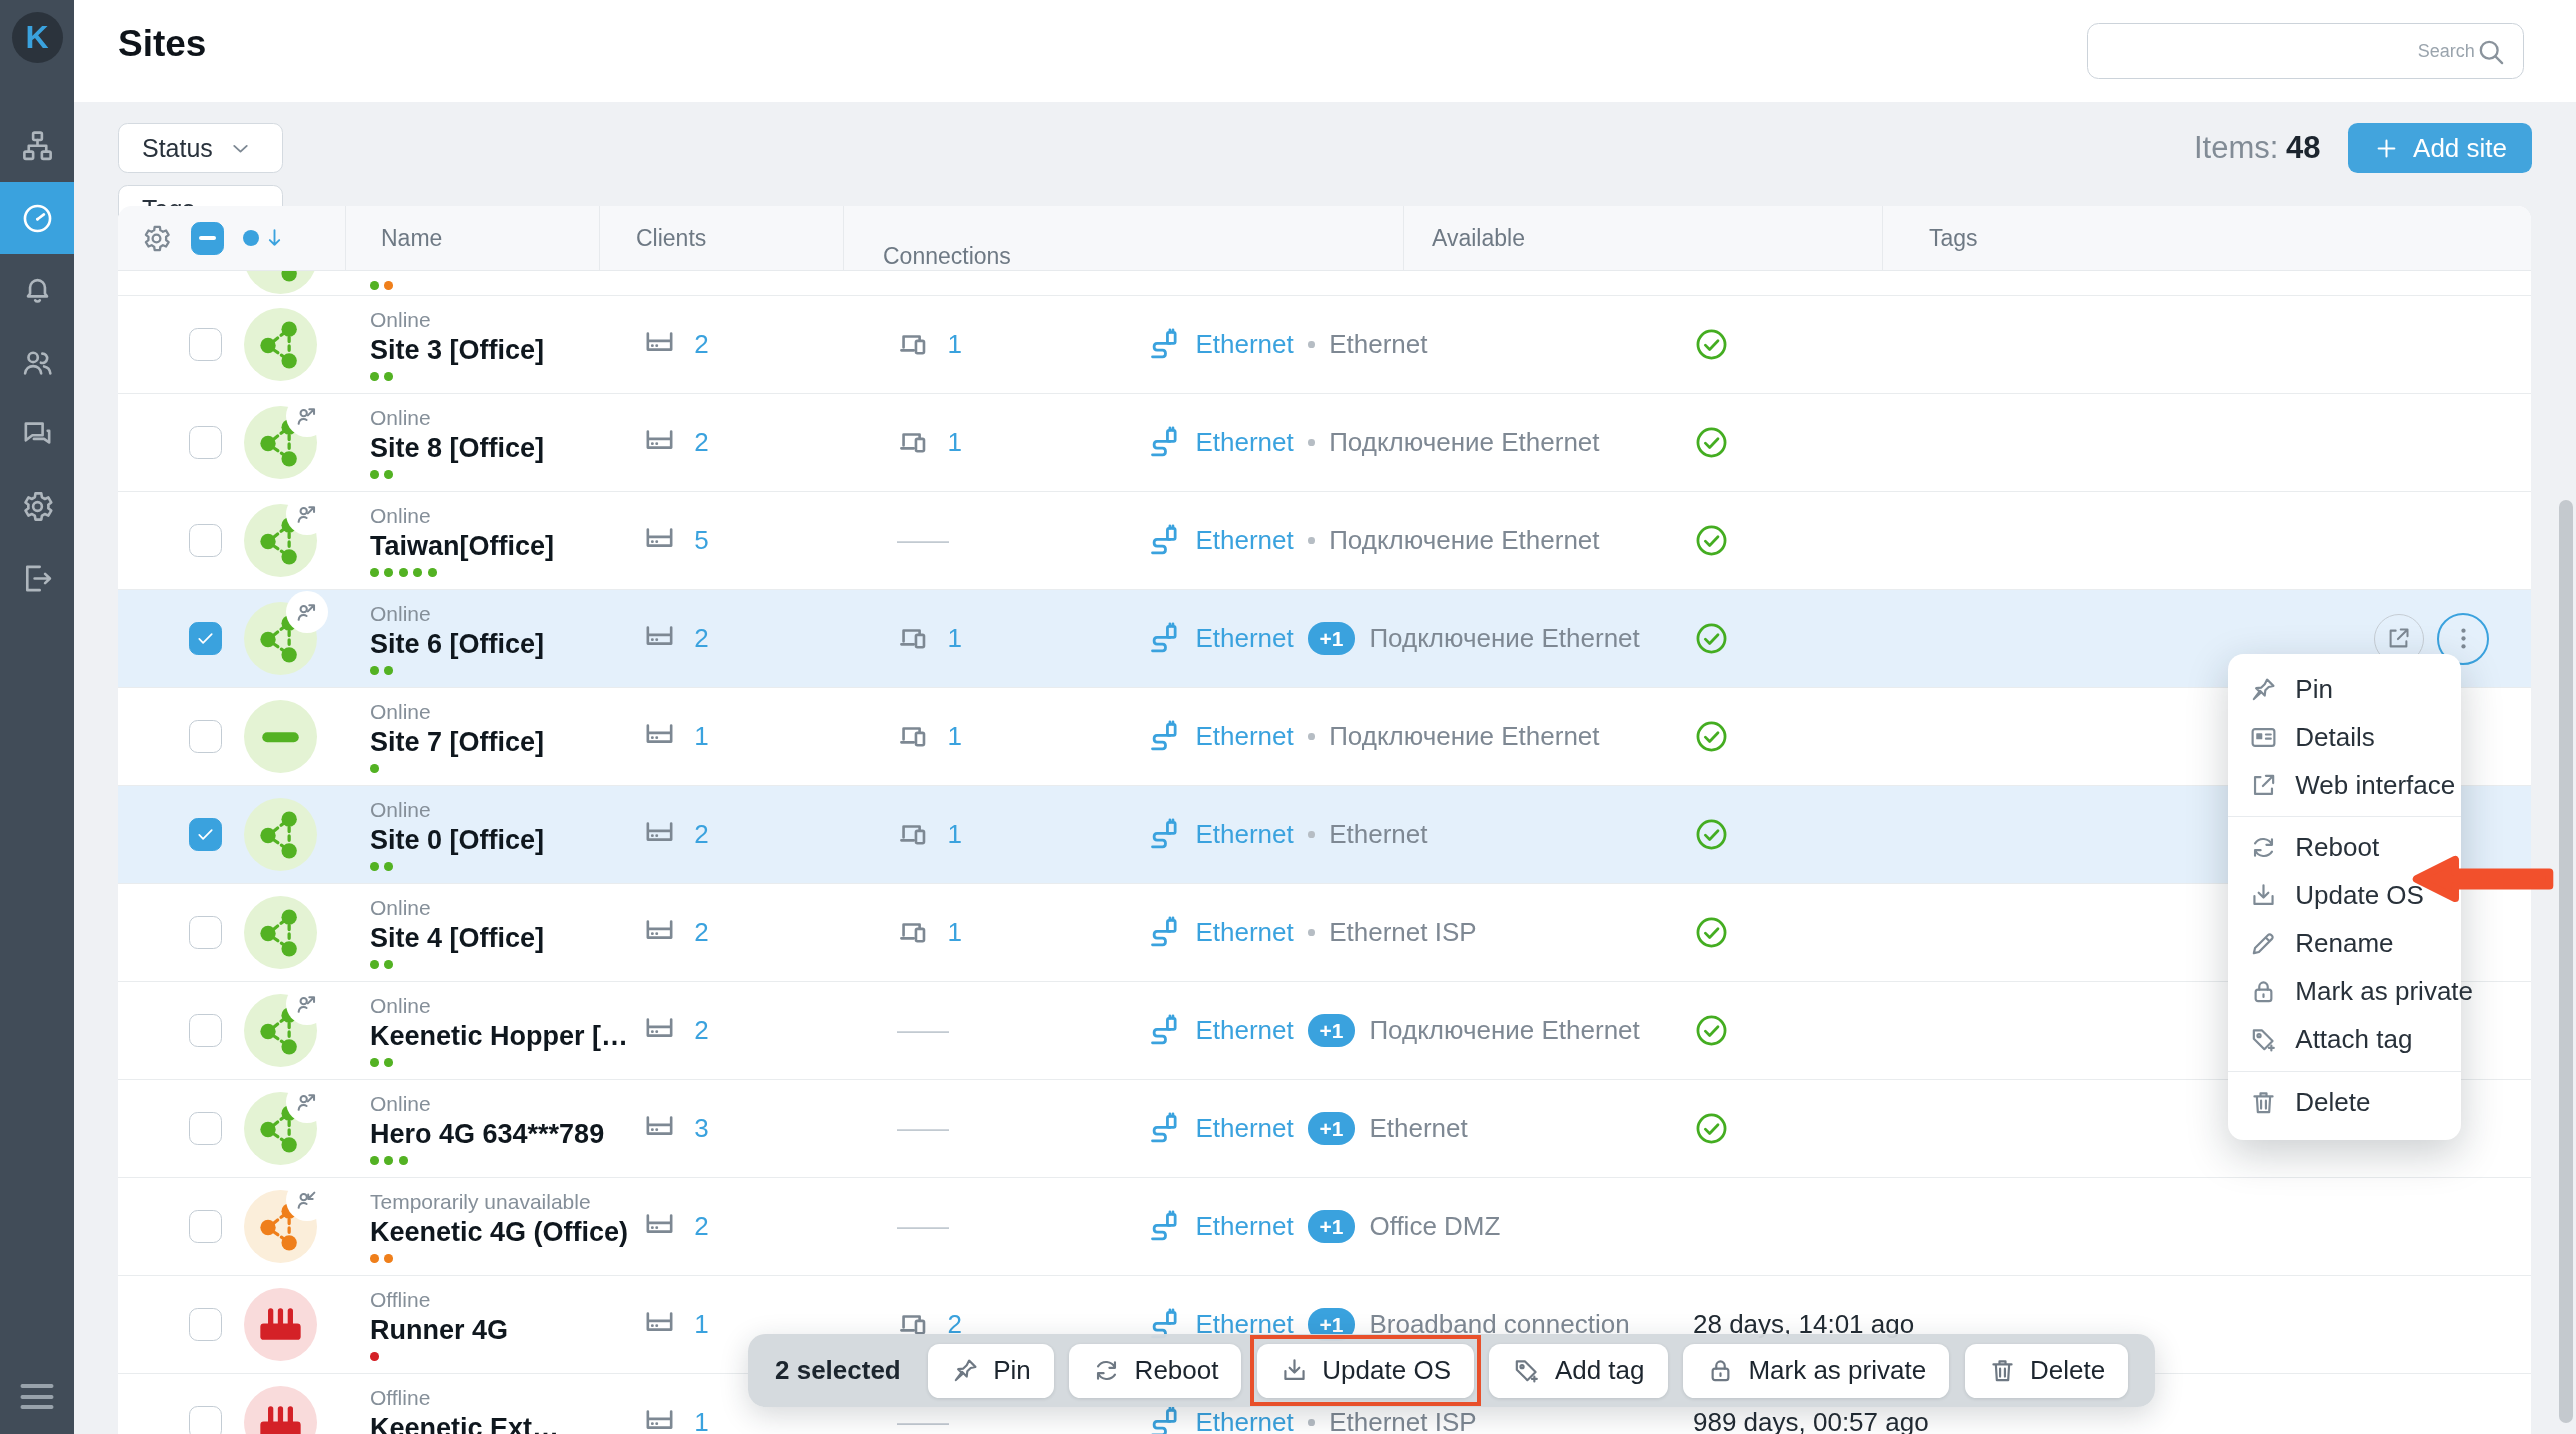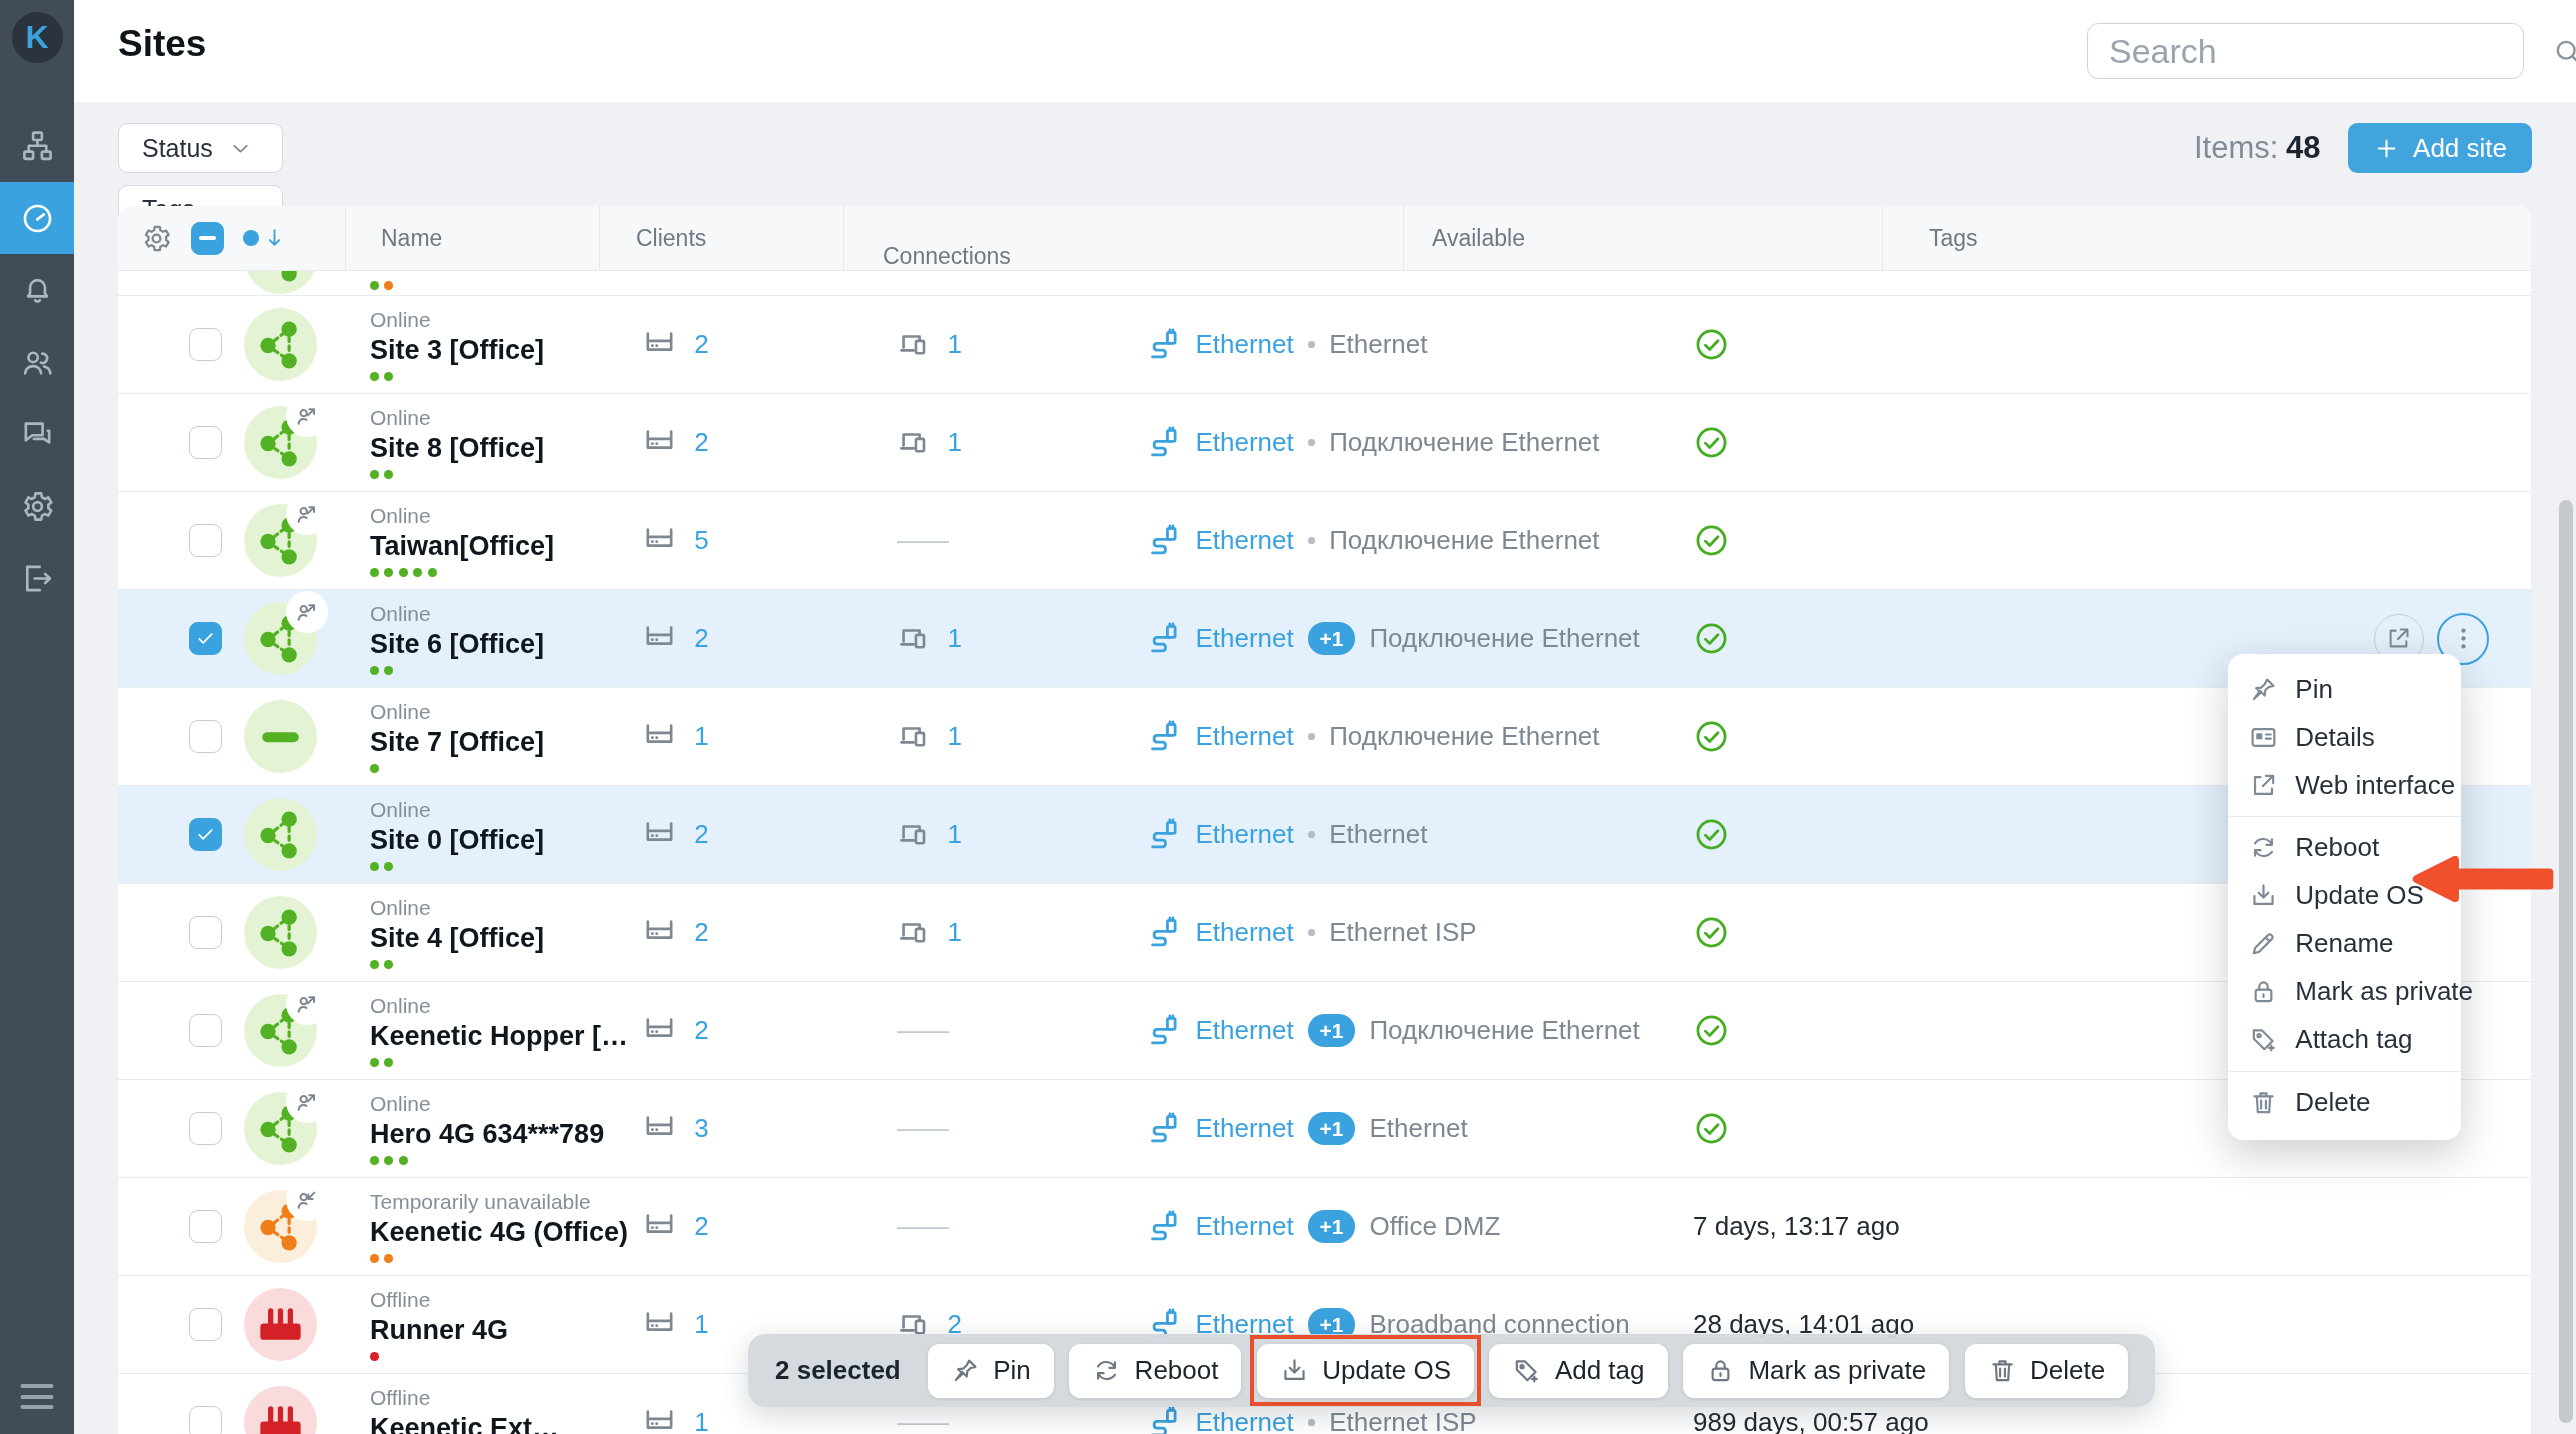--- a/index.html
+++ b/index.html
@@ -20,21 +20,21 @@
   .side-item .ico svg { width:35px; height:35px; }
   .hamburger { position:absolute; bottom:25px; left:50%; transform:translateX(-50%);
                display:flex; flex-direction:column; gap:6.7px; cursor:pointer; }
   .hamburger i { display:block; width:33px; height:3.8px; background:#98a2ab; border-radius:1.9px; }
 
   
   .topbar { position:absolute; left:74px; right:0; top:0; height:102px; background:#fff; z-index:10; }
   .page-title { position:absolute; left:44px; top:23px; font-size:37px; color:#0e141a; }
   .search { position:absolute; right:52px; top:23px; width:437px; height:56px; border:1.9px solid #ccd3da;
             border-radius:11.5px; display:flex; align-items:center; padding:0 17.3px 0 21px; background:#fff; }
-  .search input { flex:1; border:none; outline:none; font-size:34px; color:#4c1d95; font-family:inherit; background:transparent; }
+  .search input { flex:1; border:none; outline:none; font-size:18px; color:#4c1d95; font-family:inherit; background:transparent;text-align:right; }
   .search input::placeholder { color:#9aa4ad; }
   .search .ico { color:#8a939c; } .search .ico svg { width:31px; height:31px; }
 
   
   .main { position:absolute; left:74px; right:0; top:102px; bottom:0; background:#eff1f4; }
   .filters { position:absolute; left:44px; top:21px; display:flex; gap:11.5px;flex-direction:column; }
   .chip { height:50px; display:flex; align-items:center; gap:15.4px; padding:0 19px 0 23px; background:#fff;
           border:1.9px solid #d4dae0; border-radius:9.6px; font-size:25px; color:#29323c; font-family:inherit; cursor:pointer; }
   .chip .ico { color:#7d8893; } .chip .ico svg { width:25px; height:25px; }
   .fb-right { position:absolute; right:44px; top:21px; display:flex; align-items:center; gap:27px; height:50px; }
@@ -993,23 +993,20 @@
               <svg viewBox="0 0 24 24" fill="none" stroke="currentColor" stroke-width="1.8" stroke-linecap="round" stroke-linejoin="round">
                 <path d="M5.5 20h6.5c2.6 0 2.6-4.4 0-4.4H8.5c-2.6 0-2.6-4.4 0-4.4H17"></path>
                 <rect x="15.2" y="4.2" width="5" height="7" rx="1"></rect>
                 <path d="M16.8 4V2.6M18.8 4V2.6"></path>
               </svg>
             </span>
             <span class="link">Ethernet</span>
             <span class="pill">+1</span>
             <span class="sec">Office DMZ</span>
           </div>
-          <div class="cell c-avail">
-            <span class="avail-text">7 days, 13:17 ago</span>
-          </div>
           <div class="cell c-tags"></div>
         </div>
         <div class="row">
           <div class="cell c-controls">
             <div class="cb"></div>
             <div class="avatar red">
               <svg class="av" viewBox="0 0 76 76">
                 <g fill="#d42127">
                   <rect x="17" y="37" width="42" height="17" rx="3.5"></rect>
                   <rect x="25" y="21" width="5.5" height="19" rx="2.7"></rect>

